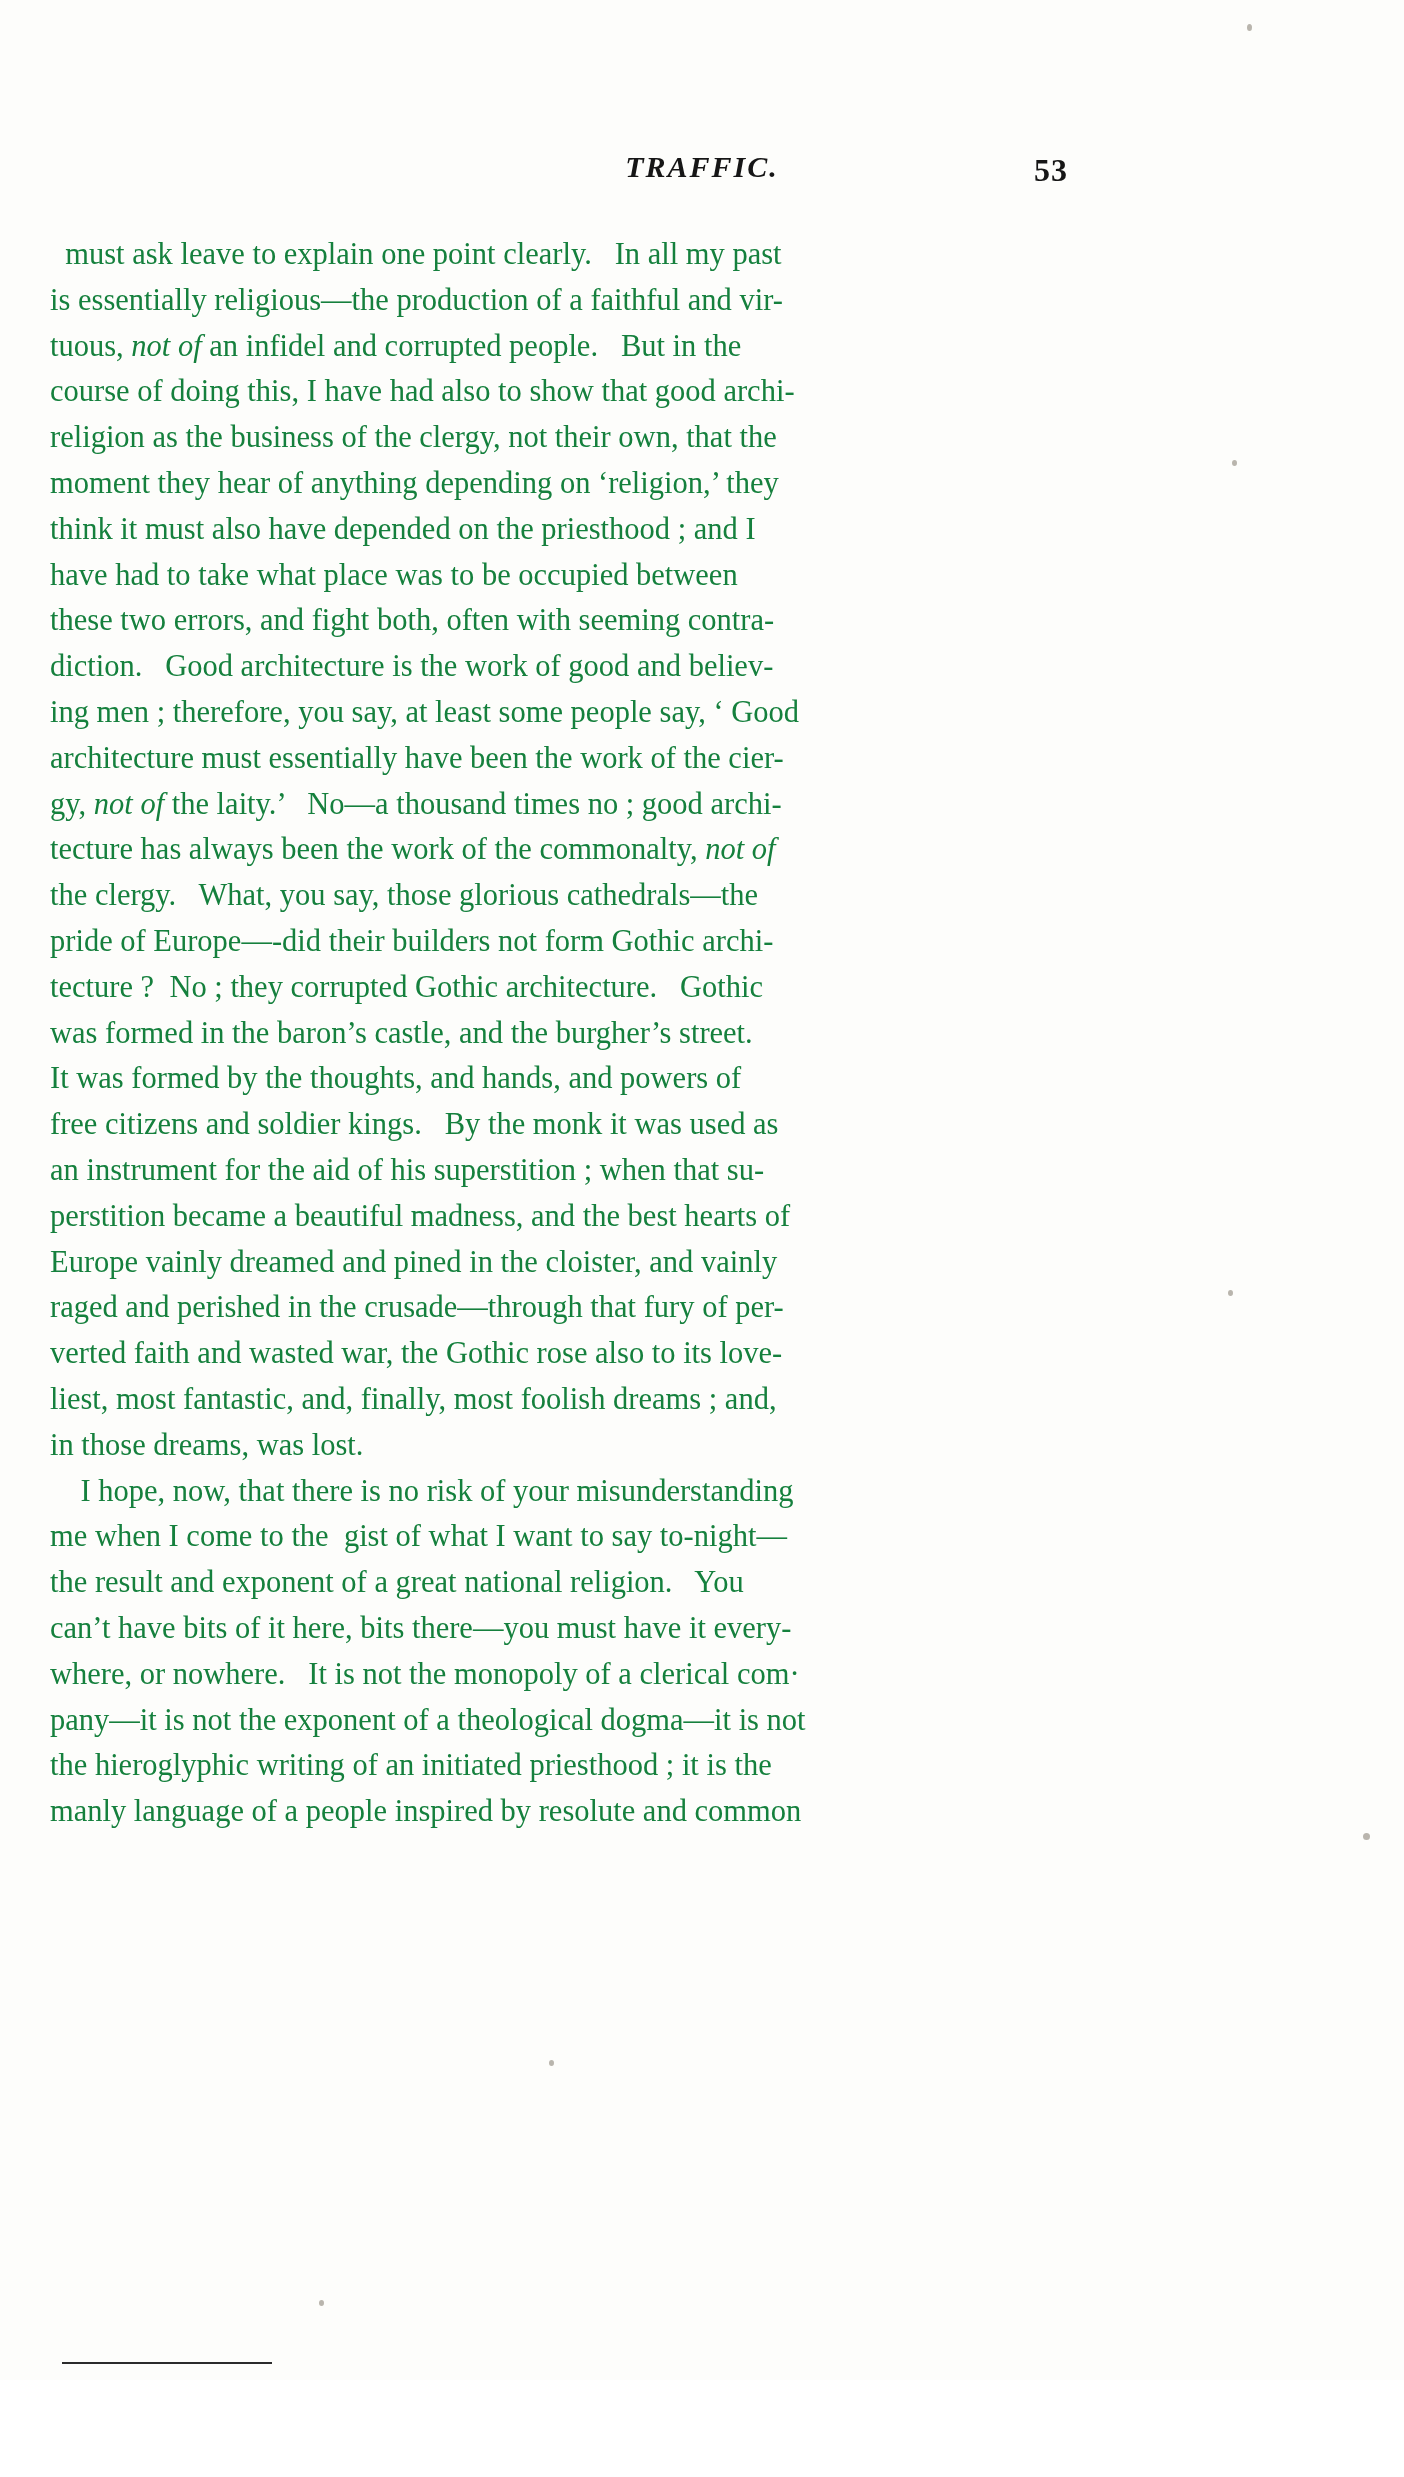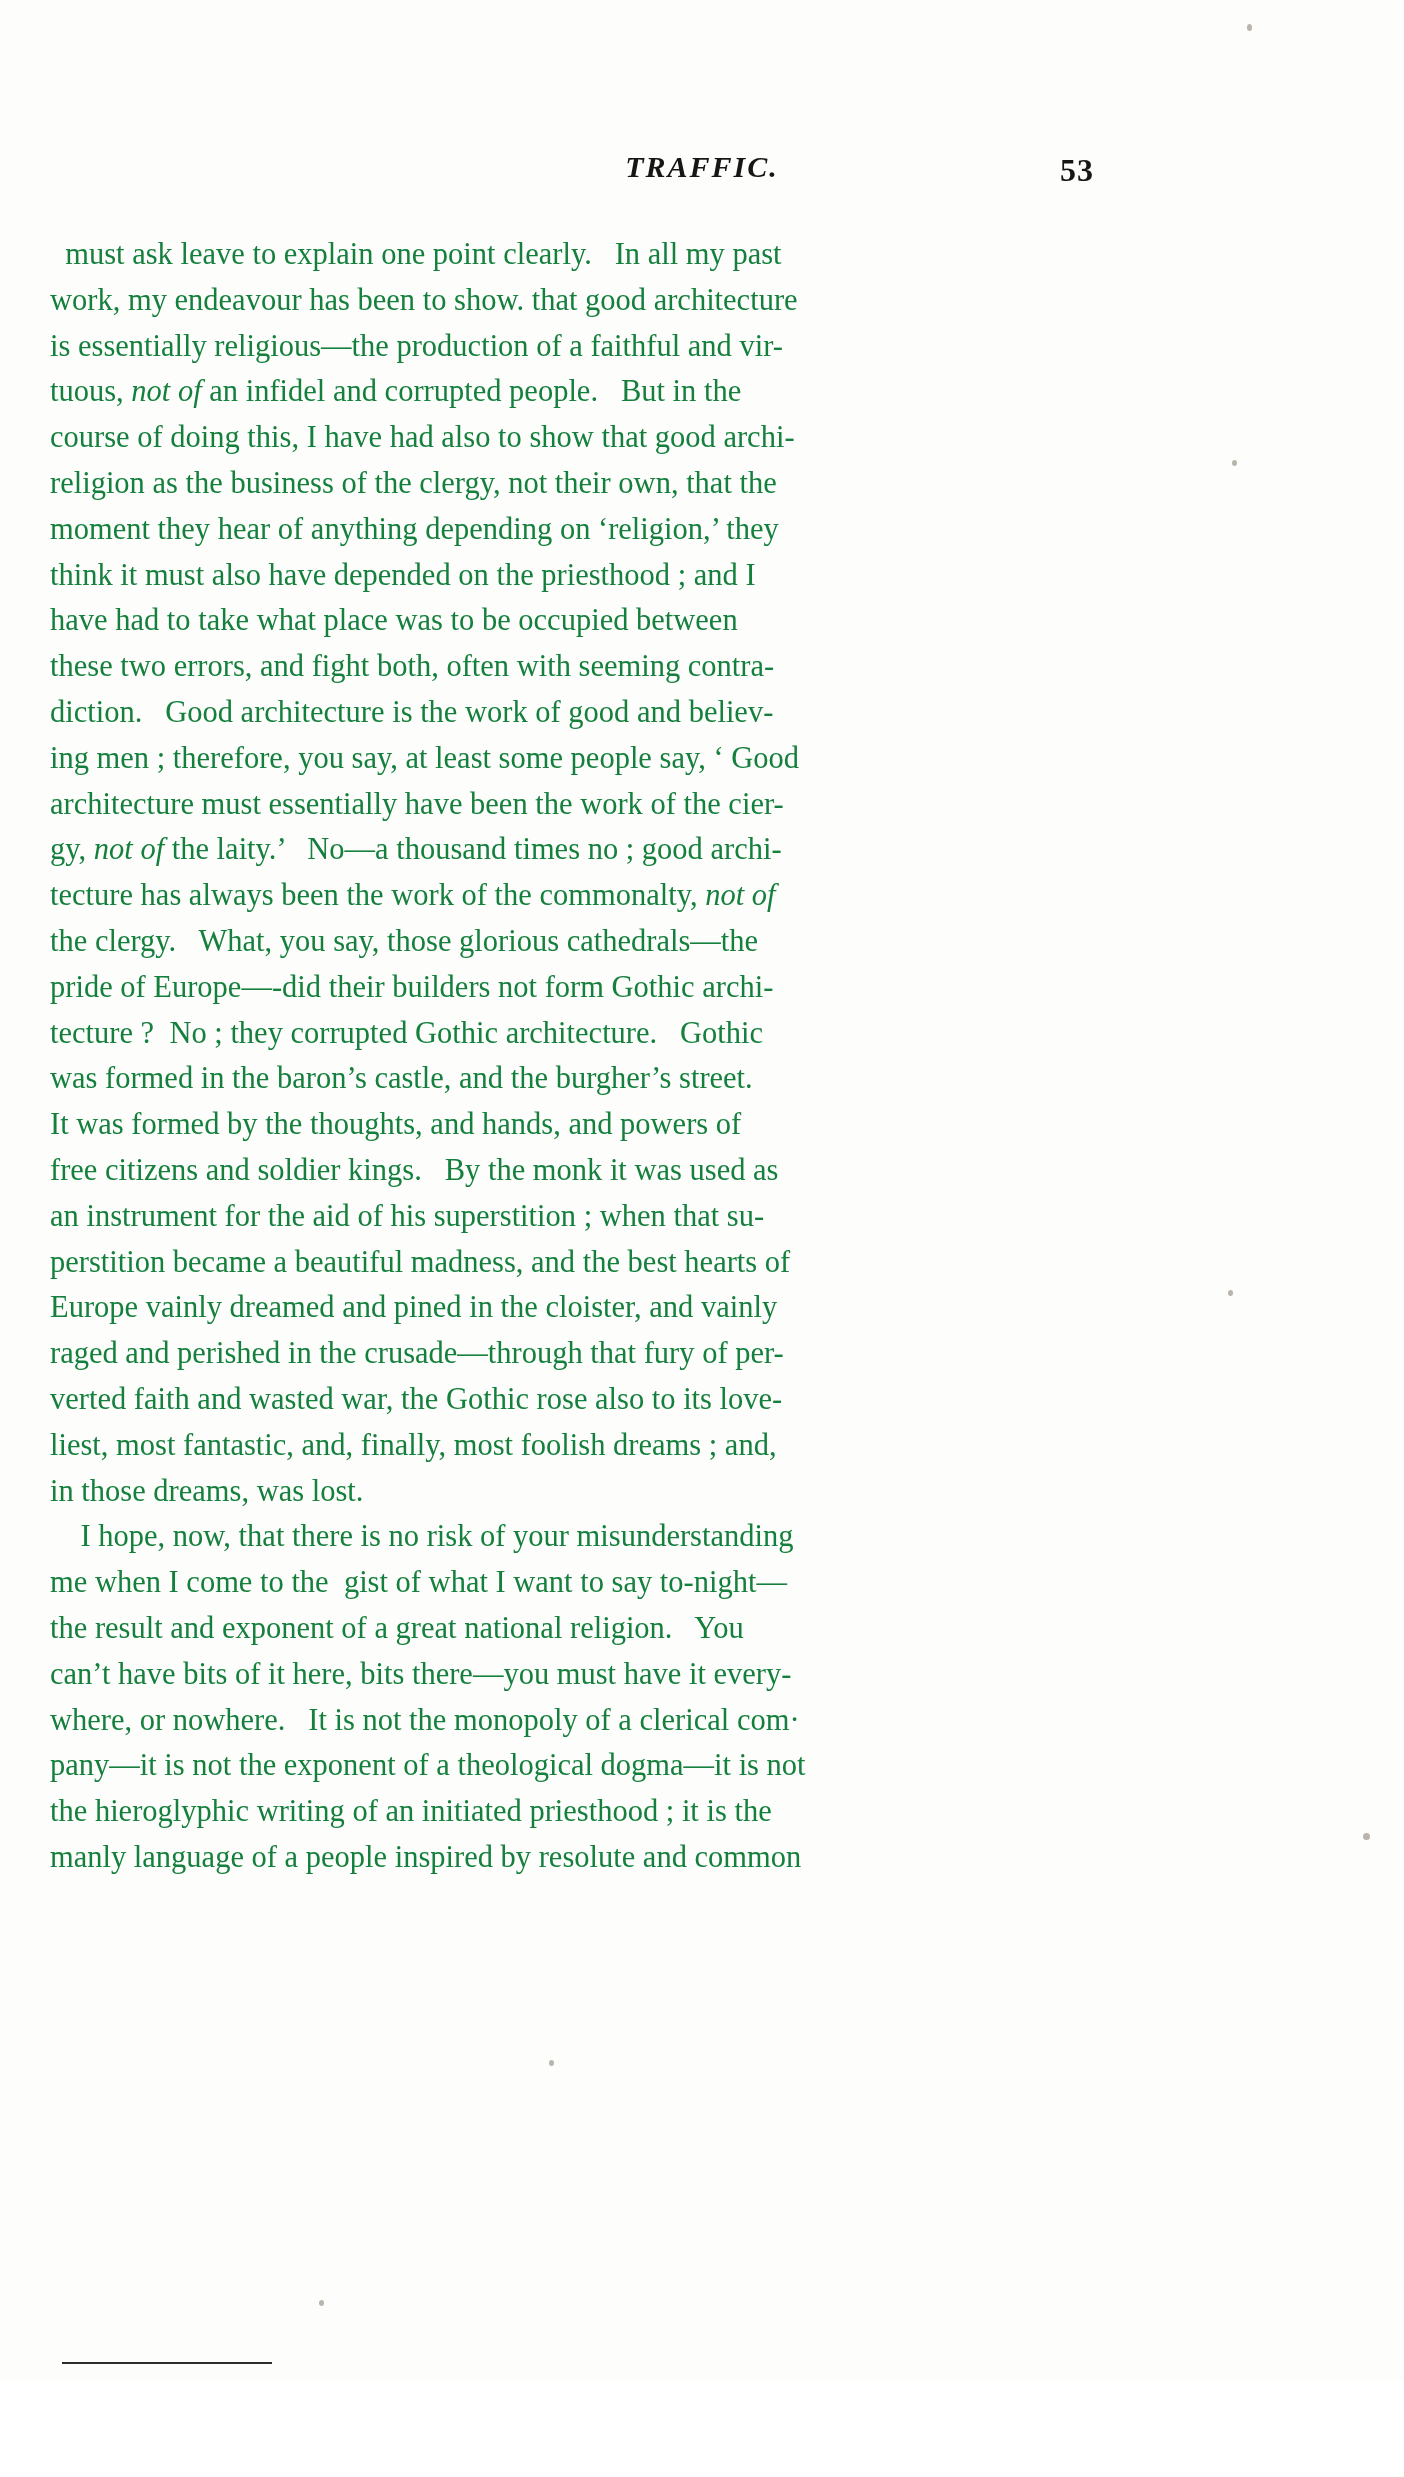--- a/index.html
+++ b/index.html
@@ -43,21 +43,21 @@
     width: 1404px;
     text-align: center;
     font-style: italic;
     font-weight: bold;
     font-size: 30px;
     letter-spacing: 2px;
     color: #161616;
   }
   .folio {
     position: absolute;
-    right: 310px;
+    right: 336px;
     top: 2px;
     font-size: 32px;
     font-weight: bold;
     color: #161616;
     letter-spacing: 1px;
   }
 
   .textblock {
     position: absolute;
     top: 232px;
@@ -98,21 +98,20 @@
   <div class="speck" style="left:319px; top:2300px; width:5px; height:6px;"></div>
   <div class="speck" style="left:1290px; top:2400px; width:5px; height:6px;"></div>
 
   <div class="header">
     <div class="running-title">TRAFFIC.</div>
     <div class="folio">53</div>
   </div>
 
   <div class="textblock">
       <div class="line">&nbsp; must ask leave to explain one point clearly.   In all my past</div>
-      <div class="line">work, my endeavour has been to show. that good architecture</div>
       <div class="line">is essentially religious—the production of a faithful and vir-</div>
       <div class="line">tuous, <i>not of</i> an infidel and corrupted people.   But in the</div>
       <div class="line">course of doing this, I have had also to show that good archi-</div>
       <div class="line">religion as the business of the clergy, not their own, that the</div>
       <div class="line">moment they hear of anything depending on ‘religion,’ they</div>
       <div class="line">think it must also have depended on the priesthood ; and I</div>
       <div class="line">have had to take what place was to be occupied between</div>
       <div class="line">these two errors, and fight both, often with seeming contra-</div>
       <div class="line">diction.   Good architecture is the work of good and believ-</div>
       <div class="line">ing men ; therefore, you say, at least some people say, ‘ Good</div>

